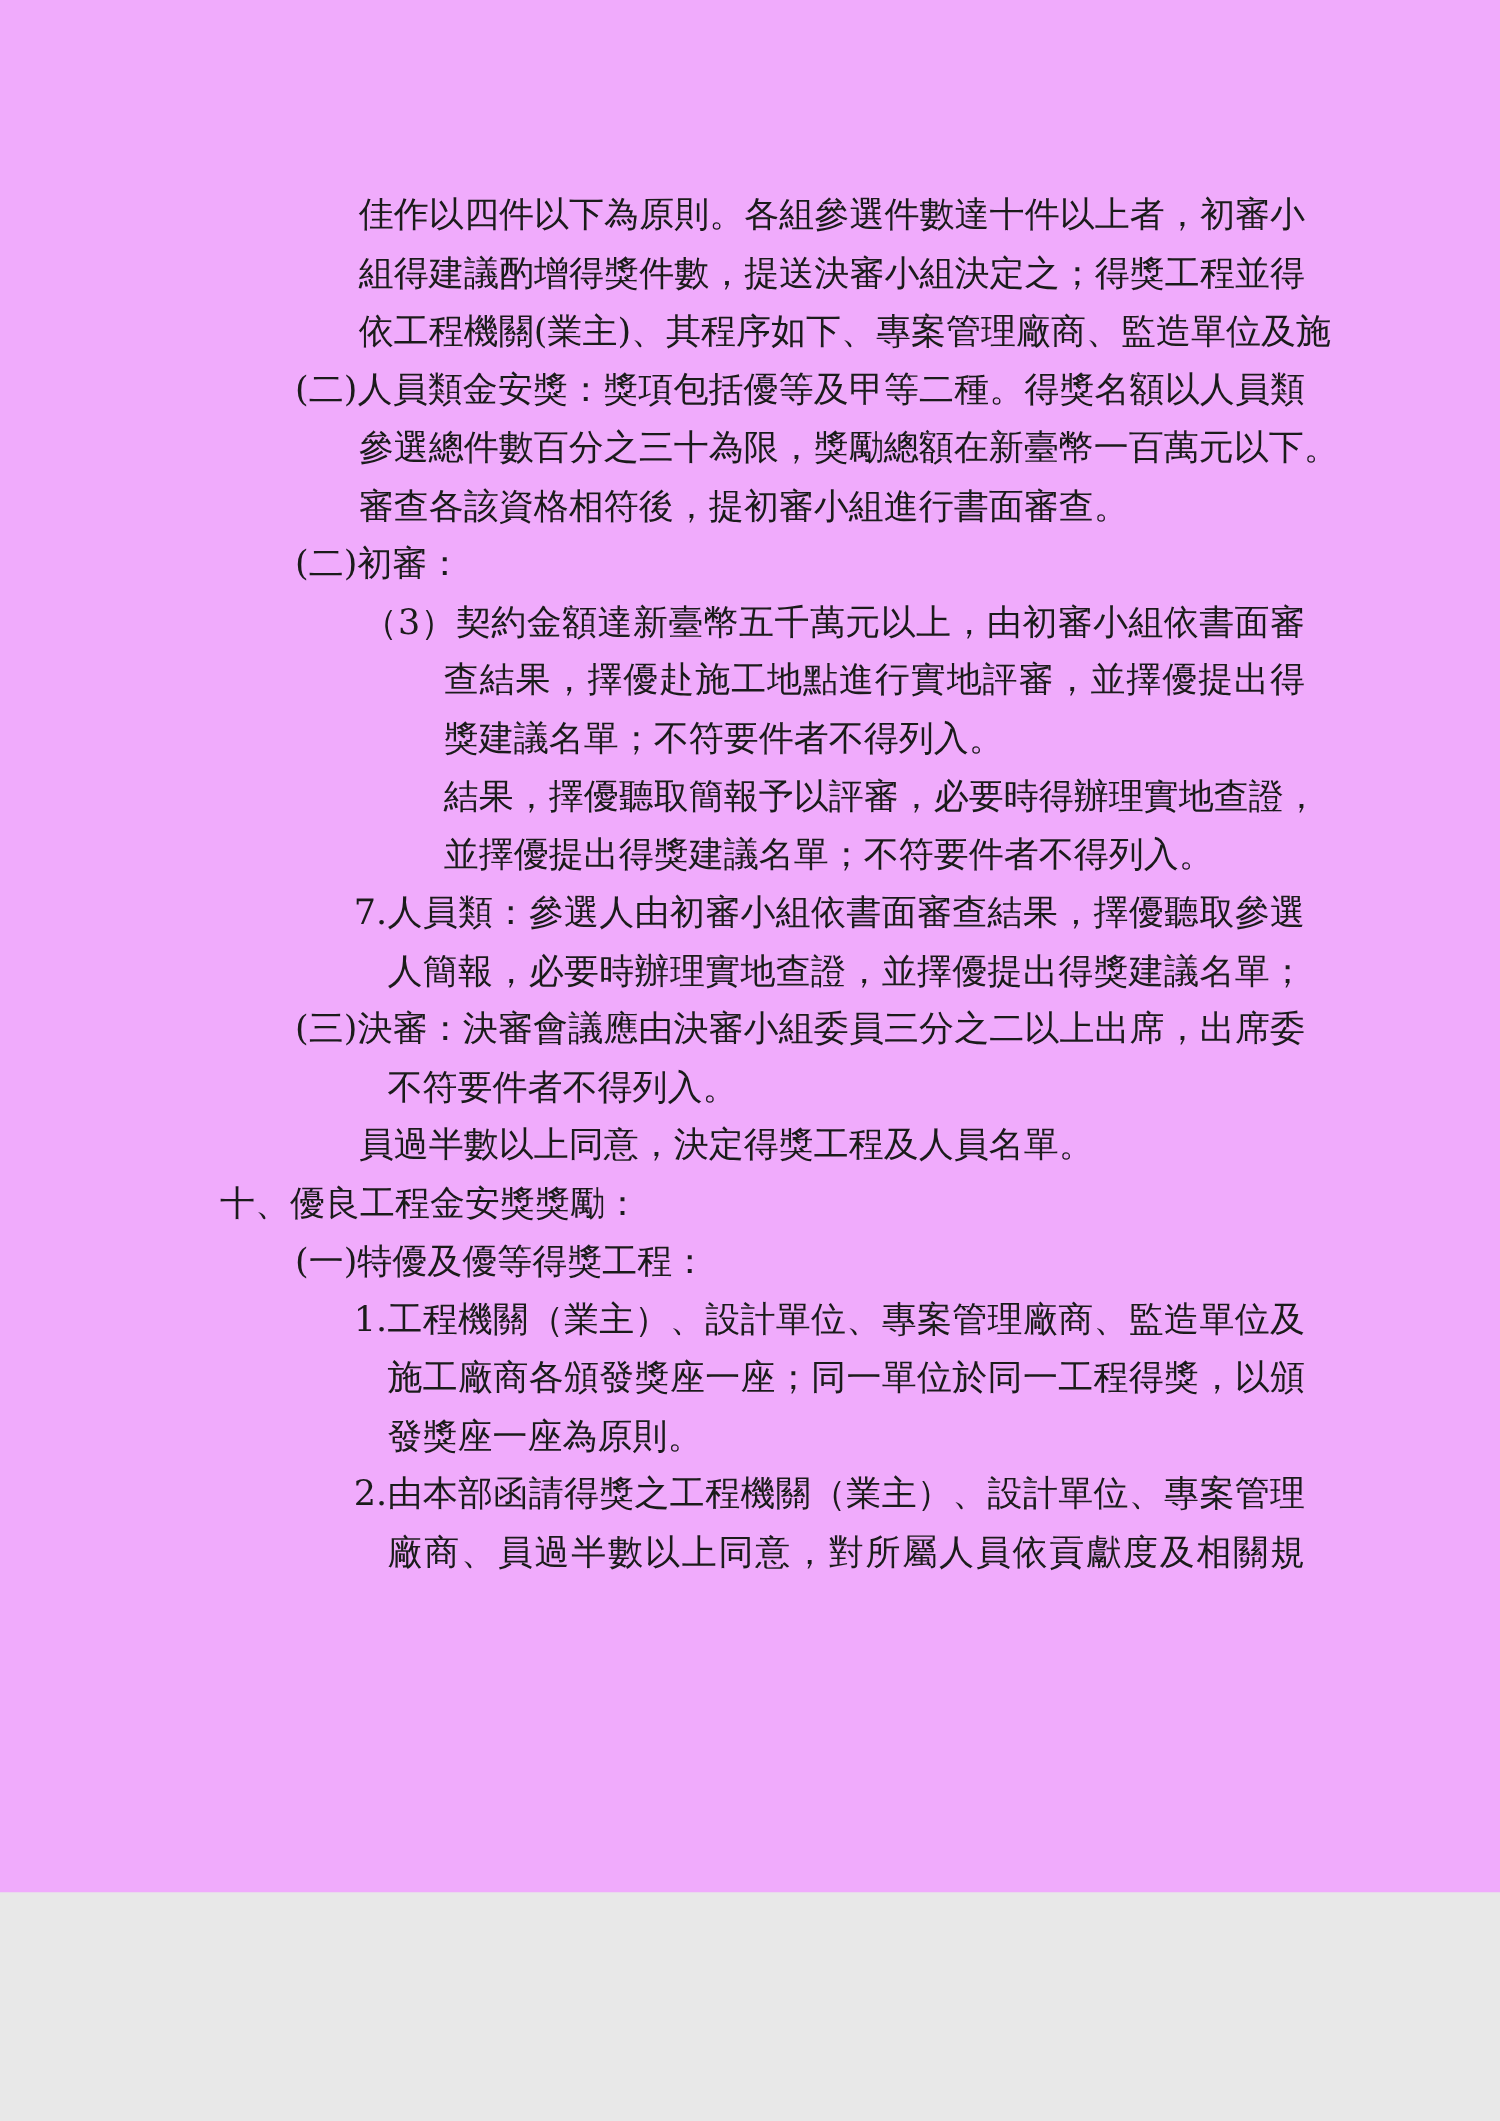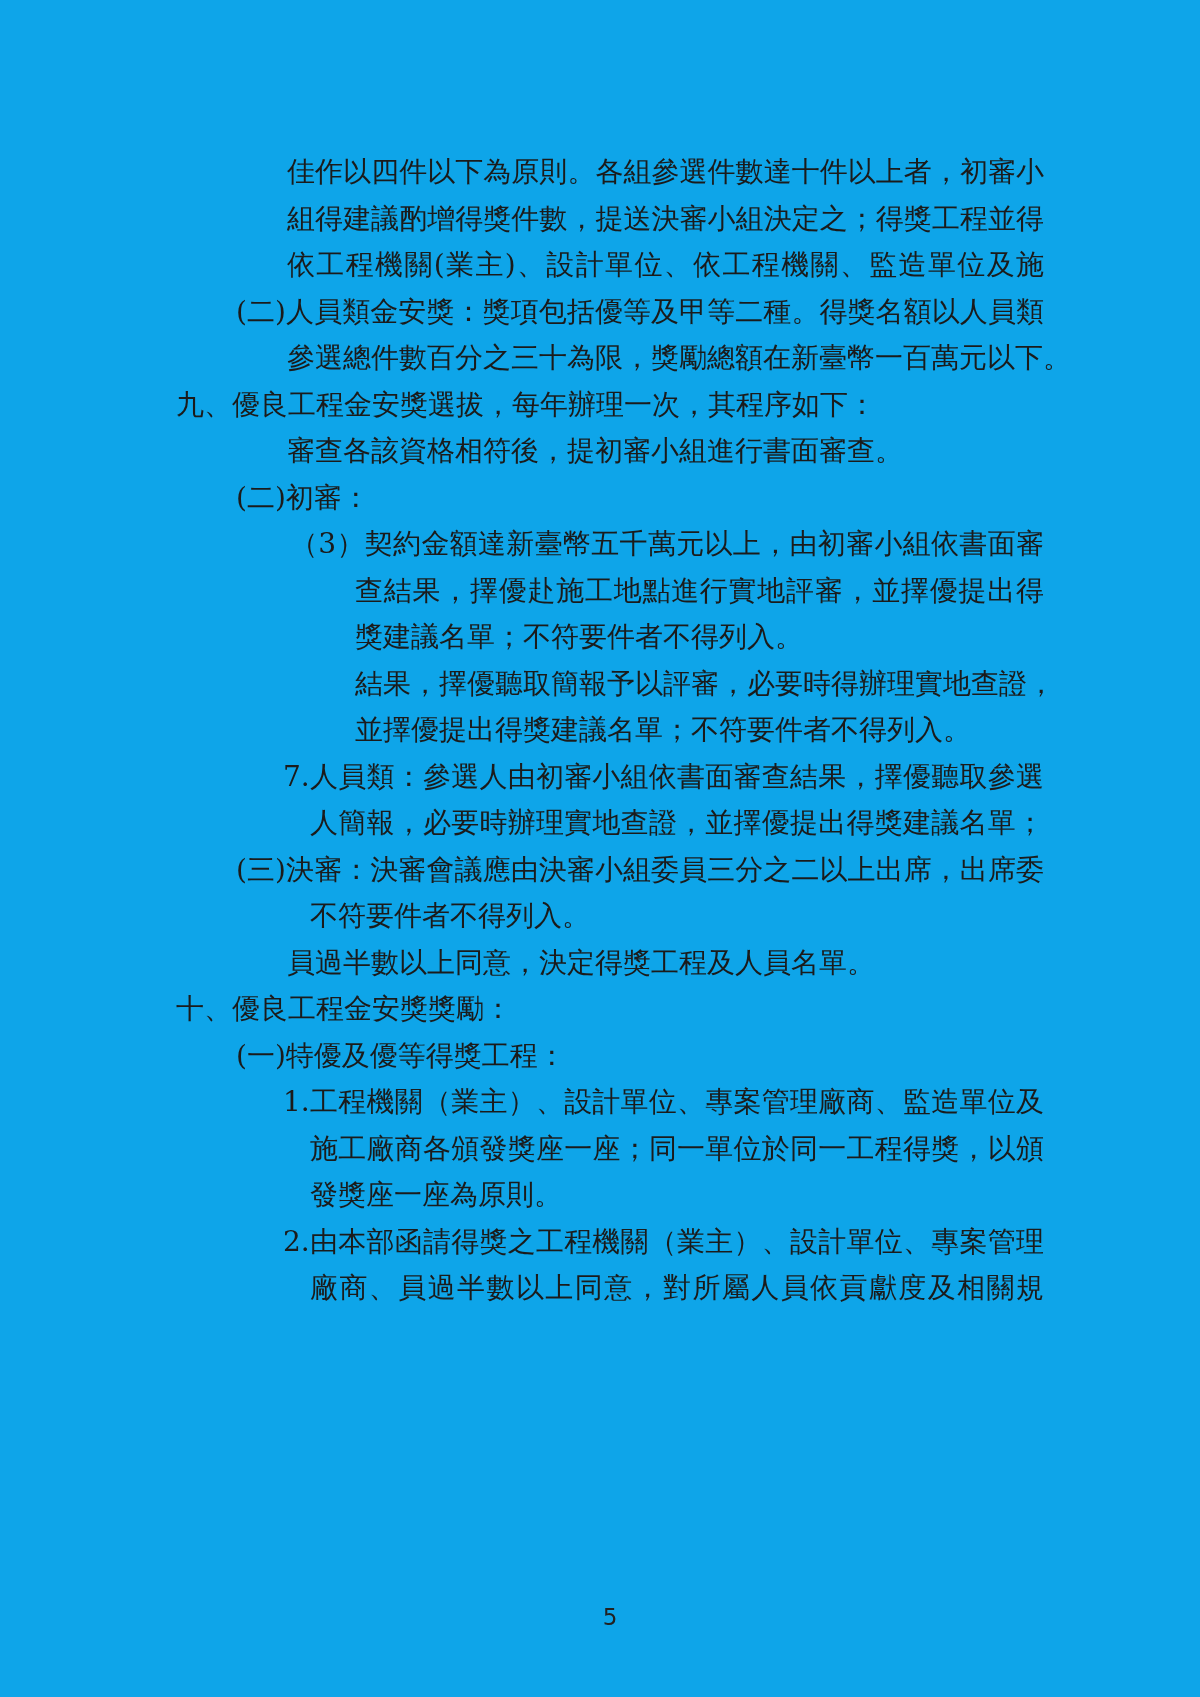--- a/index.html
+++ b/index.html
@@ -3,23 +3,23 @@
 <meta charset="utf-8">
 <style>
   html, body {
     margin: 0;
     padding: 0;
     background: #e8e8e8;
   }
   .page {
     position: relative;
     width: 1200px;
-    height: 1697px;
+    height: 1514px;
     margin: 0 auto;
-    background: #0ea5e9;
+    background: #f0abfc;
     overflow: hidden;
     color: #1b1b1b;
     font-family: "DejaVu Serif", "Liberation Serif", serif;
   }
   .doc {
     position: absolute;
     top: 149px;
     left: 176px;
     width: 868px;
     font-size: 28px;
@@ -55,24 +55,23 @@
     color: #222222;
   }
 </style>
 </head>
 <body>
 
 <div class="page">
   <div class="doc">
     <div class="ln x111 just">佳作以四件以下為原則。各組參選件數達十件以上者，初審小</div>
     <div class="ln x111 just">組得建議酌增得獎件數，提送決審小組決定之；得獎工程並得</div>
-    <div class="ln x111 just">依工程機關(業主)、設計單位、依工程機關、監造單位及施</div>
+    <div class="ln x111 just">依工程機關(業主)、其程序如下、專案管理廠商、監造單位及施</div>
     <div class="ln x60 just">(二)人員類金安獎：獎項包括優等及甲等二種。得獎名額以人員類</div>
     <div class="ln x111">參選總件數百分之三十為限，獎勵總額在新臺幣一百萬元以下。</div>
-    <div class="ln x0">九、優良工程金安獎選拔，每年辦理一次，其程序如下：</div>
     <div class="ln x111">審查各該資格相符後，提初審小組進行書面審查。</div>
     <div class="ln x60">(二)初審：</div>
     <div class="ln x114 just">（3）契約金額達新臺幣五千萬元以上，由初審小組依書面審</div>
     <div class="ln x179 just">查結果，擇優赴施工地點進行實地評審，並擇優提出得</div>
     <div class="ln x179">獎建議名單；不符要件者不得列入。</div>
     <div class="ln x179 just">結果，擇優聽取簡報予以評審，必要時得辦理實地查證，</div>
     <div class="ln x179">並擇優提出得獎建議名單；不符要件者不得列入。</div>
     <div class="ln x107 just">7.人員類：參選人由初審小組依書面審查結果，擇優聽取參選</div>
     <div class="ln x134 just">人簡報，必要時辦理實地查證，並擇優提出得獎建議名單；</div>
     <div class="ln x60 just">(三)決審：決審會議應由決審小組委員三分之二以上出席，出席委</div>

